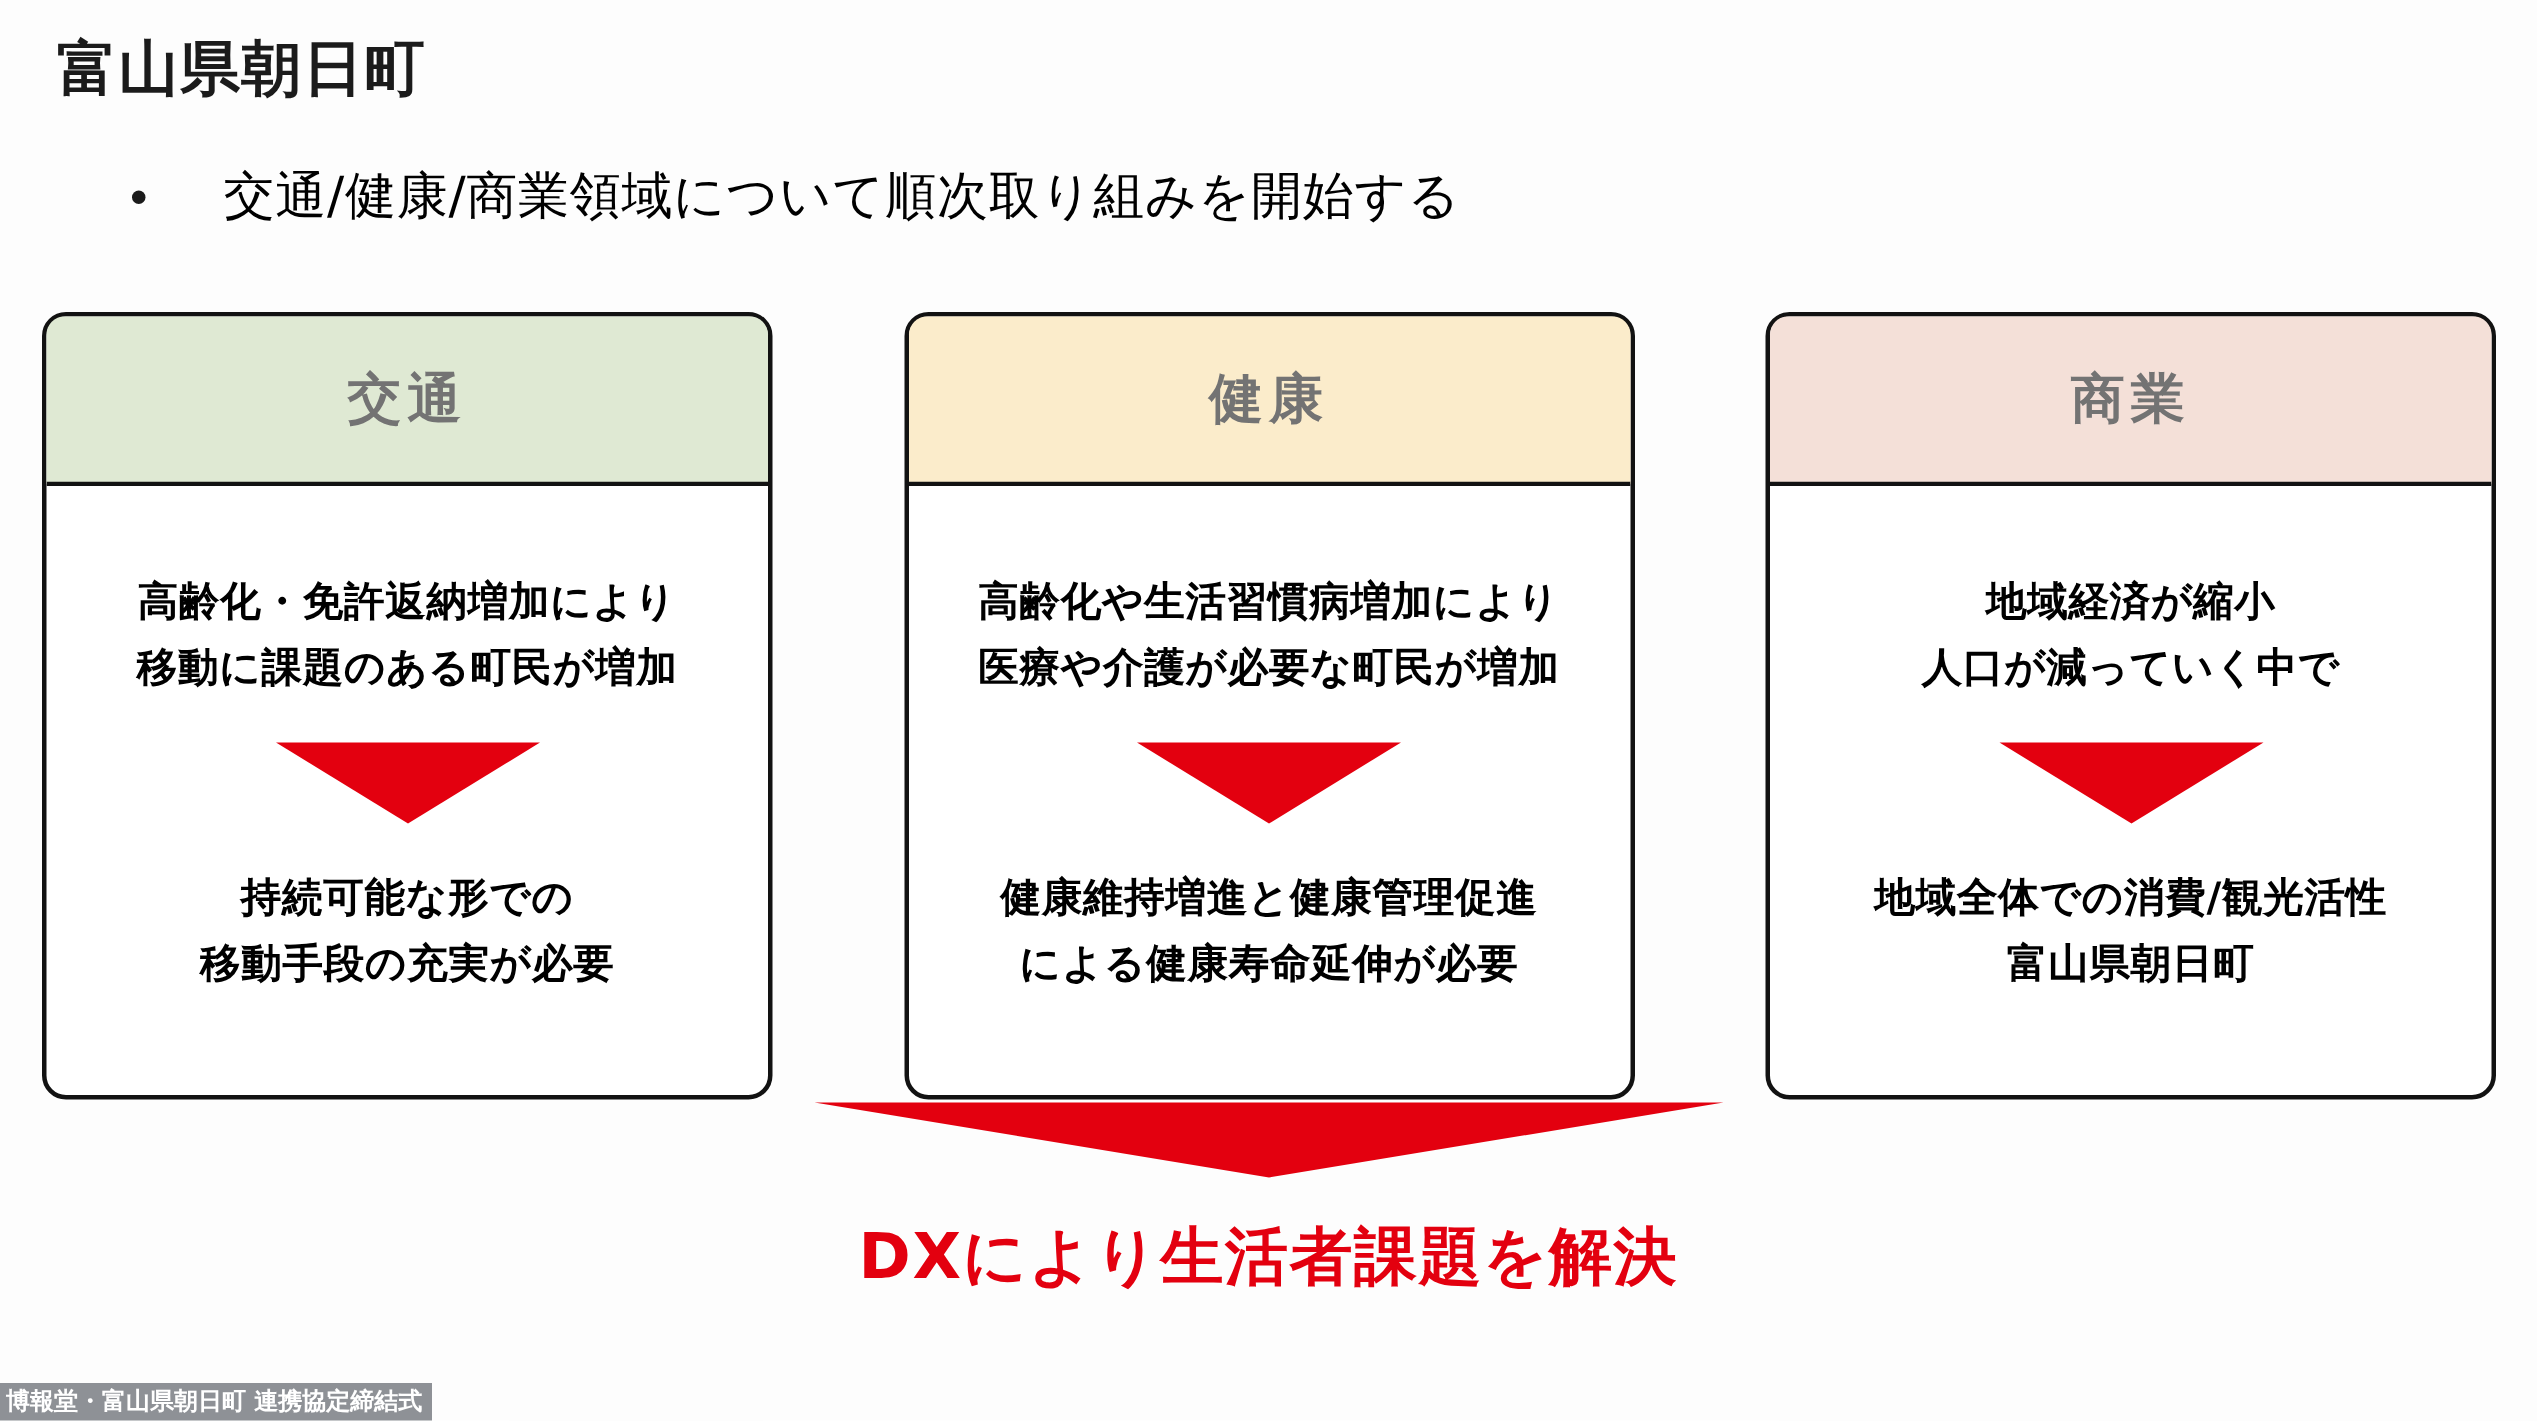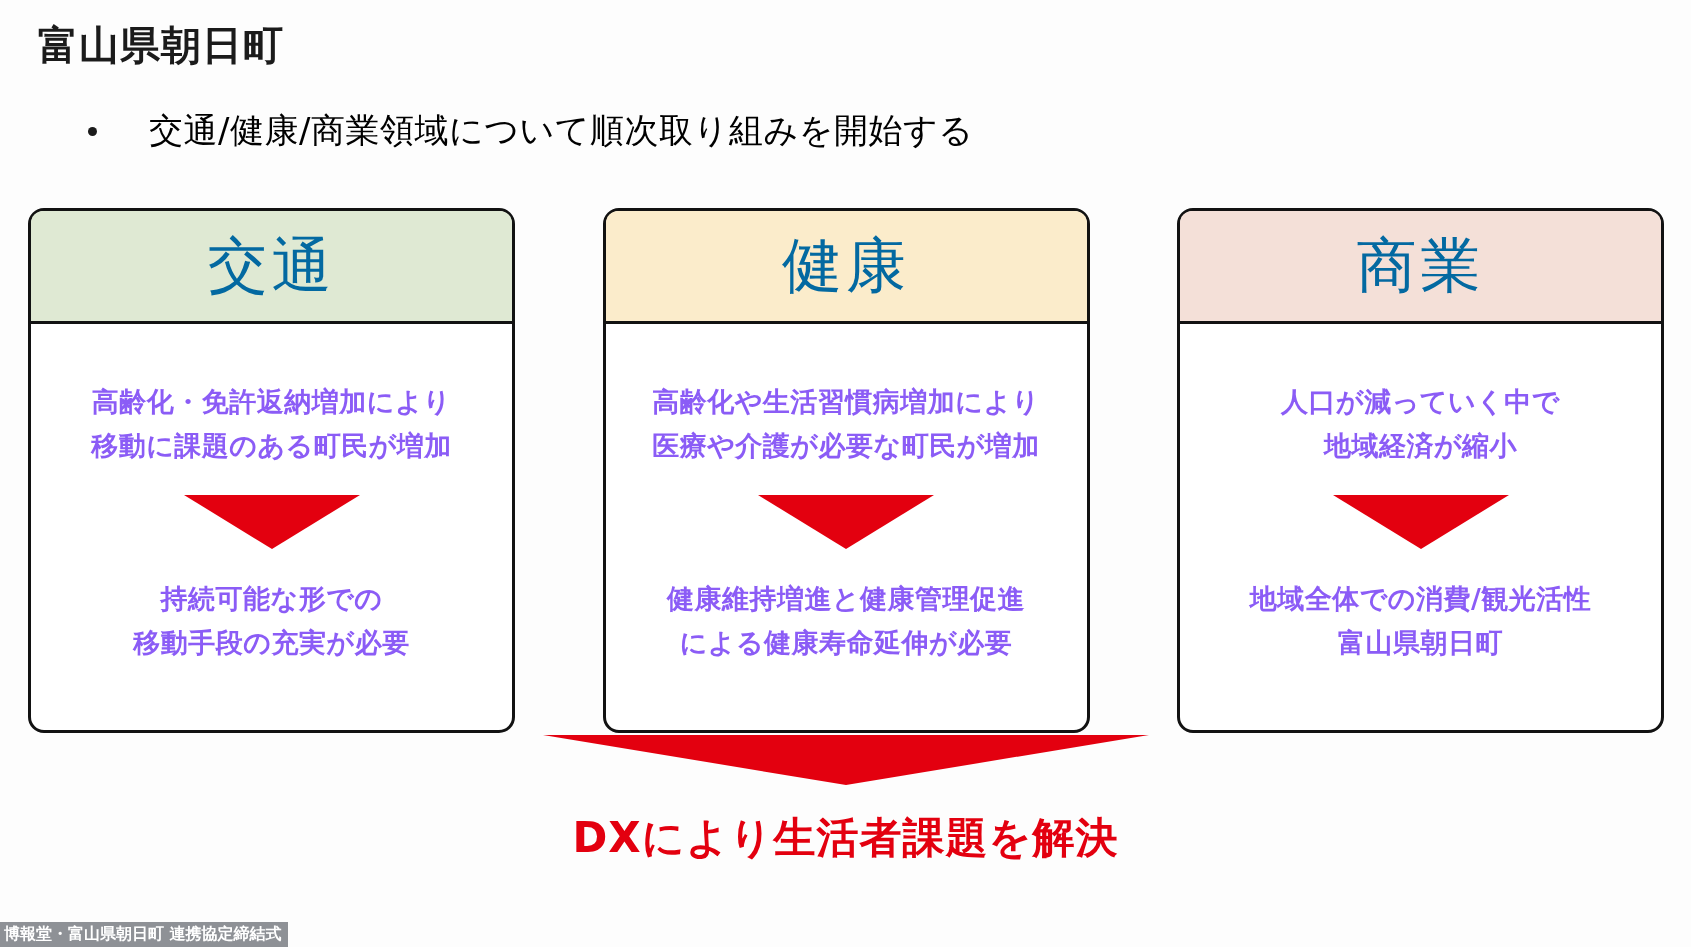--- a/index.html
+++ b/index.html
@@ -85,40 +85,40 @@
   .card-header {
     height: 113px;
     box-sizing: border-box;
     border-bottom: 3px solid #121212;
     border-radius: 12px 12px 0 0;
     display: flex;
     align-items: center;
     justify-content: center;
   }
   .card-header-label {
-    font-size: 60px;
-    font-weight: 400;
+    font-size: 36px;
+    font-weight: 700;
     letter-spacing: 4px;
-    color: #0369a1;
+    color: #737373;
   }
 
   .card-body {
     flex: 1 1 auto;
     display: flex;
     flex-direction: column;
     align-items: center;
     padding-top: 56px;
   }
 
   .card-text {
     text-align: center;
     font-size: 27px;
     font-weight: 700;
     line-height: 1.62;
-    color: #8b5cf6;
+    color: #000000;
     letter-spacing: 0.5px;
   }
   .card-text .ln { display: block; }
 
   .card-text.upper { margin-bottom: 0; }
 
   
   .arrow-wrap {
     height: 110px;
     display: flex;
@@ -230,22 +230,22 @@
         </div>
       </div>
     </div>
 
     <div class="card">
       <div class="card-header" style="background: rgb(244, 224, 216);">
         <span class="card-header-label">商業</span>
       </div>
       <div class="card-body">
         <div class="card-text upper">
+          <span class="ln">地域経済が縮小</span>
           <span class="ln">人口が減っていく中で</span>
-          <span class="ln">地域経済が縮小</span>
         </div>
         <div class="arrow-wrap">
           <div class="arrow-down"></div>
         </div>
         <div class="card-text lower">
           <span class="ln">地域全体での消費/観光活性</span>
           <span class="ln">富山県朝日町</span>
         </div>
       </div>
     </div>

